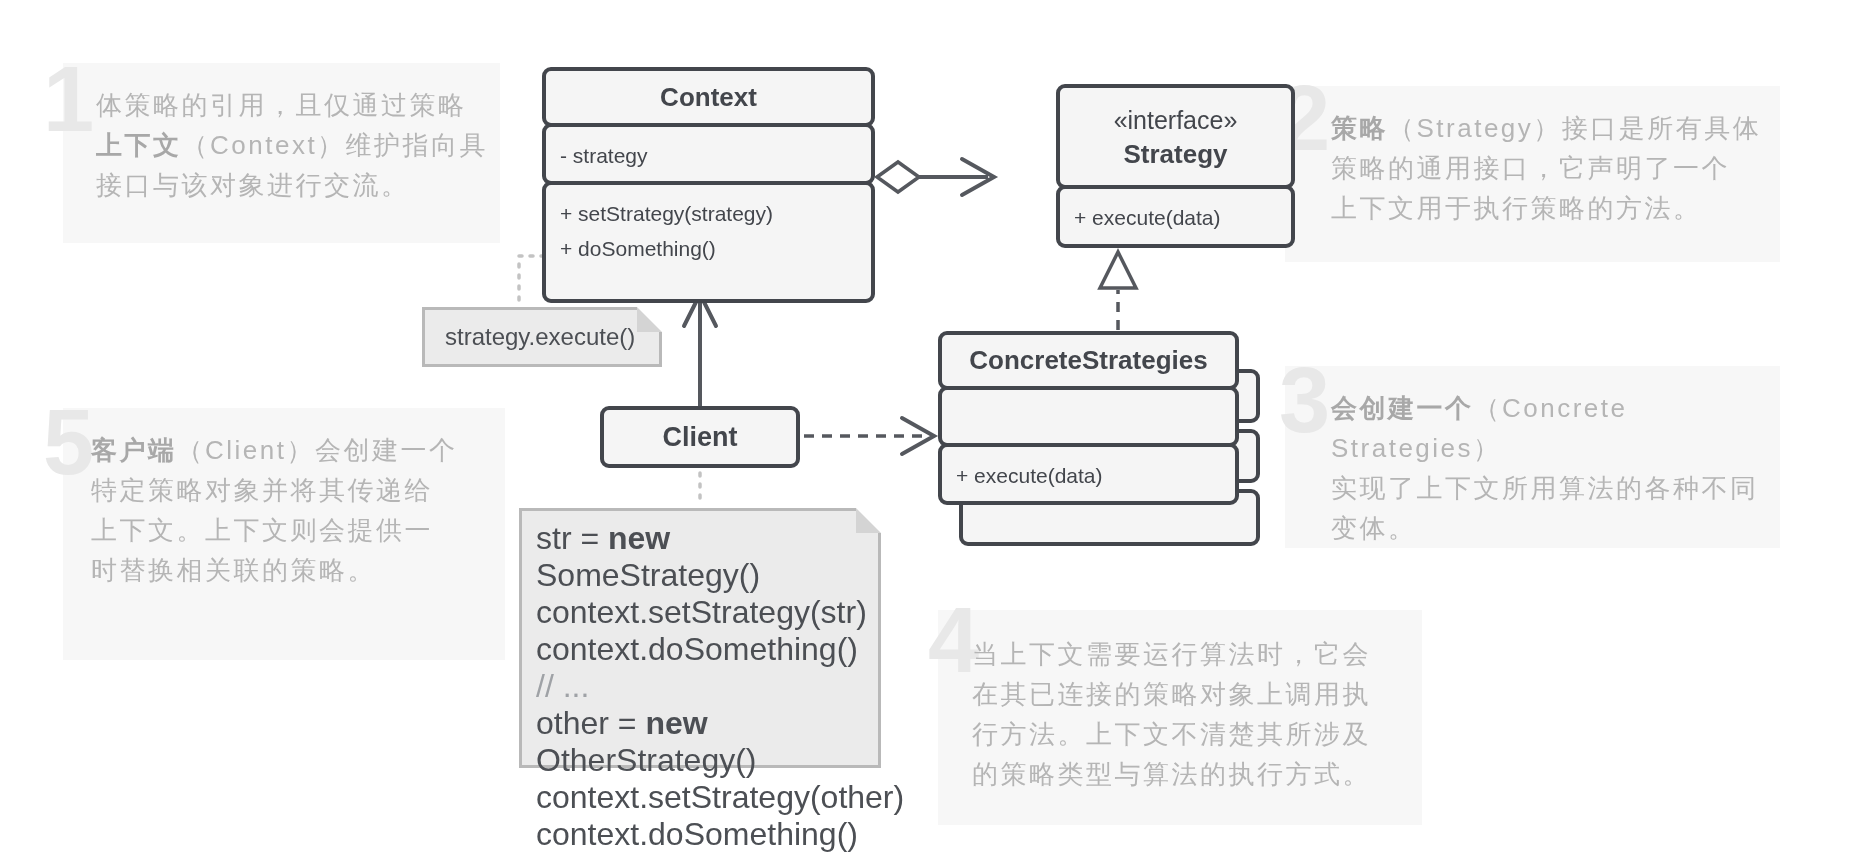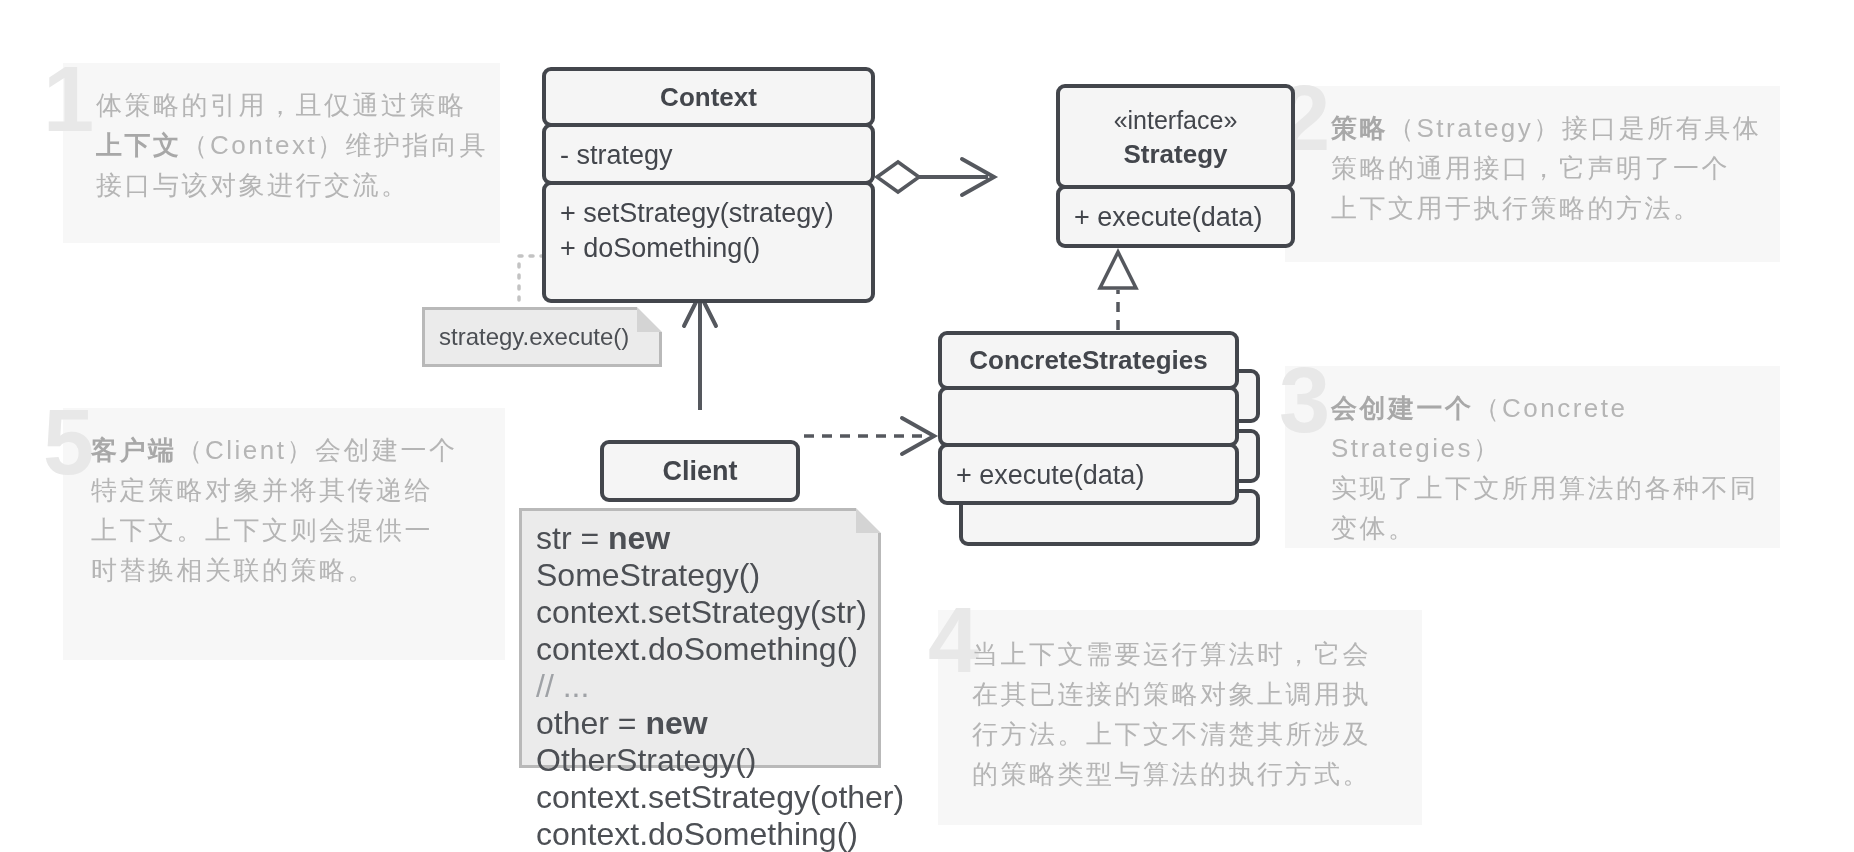--- a/index.html
+++ b/index.html
@@ -23,40 +23,40 @@
   .p5 .num{left:-20px;top:-2px;}
 
   
   .uml{position:absolute;}
   .sec{border:4px solid #43464c;background:#f5f5f5;border-radius:9px;box-sizing:border-box;
        color:#43464c;margin-top:-4px;position:relative;}
   .sec:first-child{margin-top:0;}
   .sec.title{display:flex;flex-direction:column;align-items:center;justify-content:center;
              font-weight:bold;font-size:26px;}
   .sec .stereo{font-weight:normal;font-size:25px;}
-  .sec.members{font-size:27px;line-height:35px;padding:11px 10px 0 14px;}
+  .sec.members{font-size:21px;line-height:35px;padding:11px 10px 0 14px;}
   .ctx{left:542px;top:67px;width:333px;}
   .ctx .s1{height:60px;} .ctx .s2{height:62px;} .ctx .s3{height:122px;}
   .str{left:1056px;top:84px;width:239px;}
   .str .s1{height:105px;line-height:34px;} .str .s2{height:63px;}
   .conc-back{left:959px;top:369px;width:301px;}
   .backsec{border:4px solid #43464c;background:#f5f5f5;border-radius:9px;box-sizing:border-box;}
   .bs1{height:54px;} .bs2{height:54px;margin-top:6px;} .bs3{height:57px;margin-top:6px;}
   .conc{left:938px;top:331px;width:301px;}
   .conc .s1{height:59px;} .conc .s2{height:61px;} .conc .s3{height:62px;}
-  .client{left:600px;top:406px;width:200px;margin-top:34px;}
+  .client{left:600px;top:406px;width:200px;}
   .client .s1{height:62px;font-size:27px;}
 
   
   .note{position:absolute;background:#ebebeb;border:3px solid #b9b9b9;box-sizing:border-box;
         color:#4c4f54;}
   .fold{position:absolute;top:-3px;right:-3px;width:0;height:0;
         border-bottom:25px solid #d4d4d4;border-right:25px solid #ffffff;}
   .call-note{left:422px;top:307px;width:240px;height:60px;display:flex;align-items:center;
-             padding-left:14px;font-size:24px;}
+             padding-left:20px;font-size:24px;}
   .code-note{left:519px;top:508px;width:362px;height:260px;padding:9px 0 0 14px;
              font-size:32px;line-height:37px;}
   .code-note .b{font-weight:bold;}
   .code-note .comment{color:#9fa2a6;}
 
   
   .wires{position:absolute;left:0;top:0;pointer-events:none;}
 </style>
 </head>
 <body>

